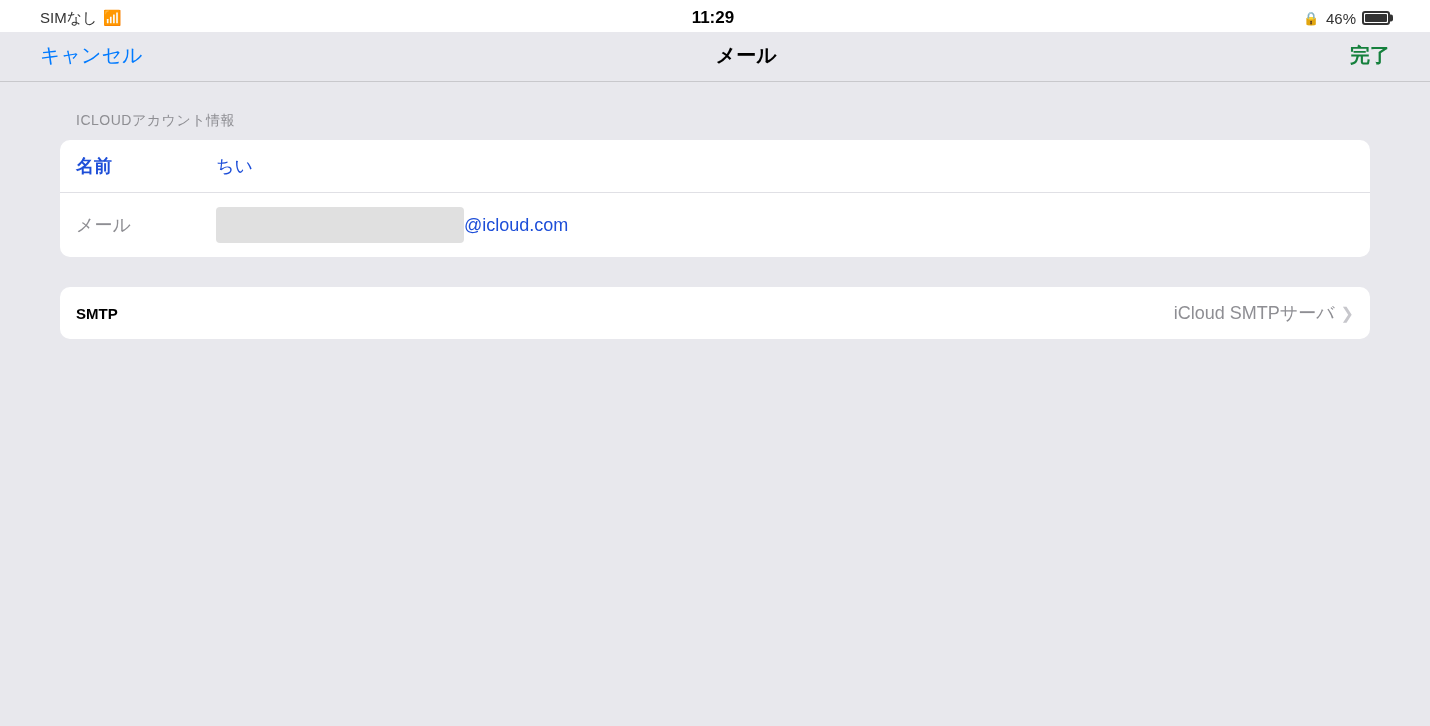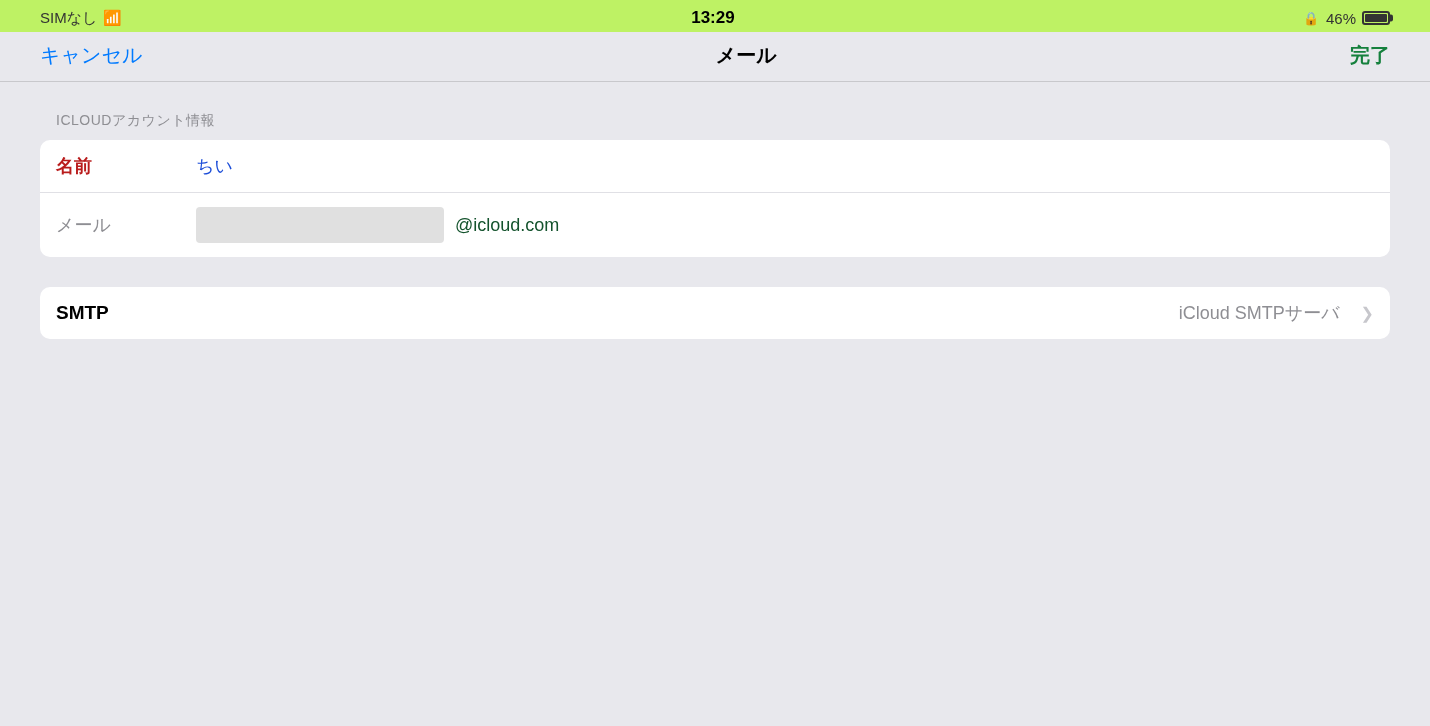--- a/index.html
+++ b/index.html
@@ -14,21 +14,21 @@
       background-color: #e8e8ed;
       font-family: -apple-system, 'Helvetica Neue', sans-serif;
       overflow: hidden;
     }
 
     .status-bar {
       display: flex;
       justify-content: space-between;
       align-items: center;
       padding: 8px 40px 4px 40px;
-      background-color: #bef264;
+      background-color: #ffffff;
     }
 
     .status-left {
       display: flex;
       align-items: center;
       gap: 6px;
       font-size: 15px;
       color: #333;
     }
 
@@ -114,21 +114,21 @@
     }
 
     .nav-done {
       font-size: 20px;
       color: #15803d;
       font-weight: 600;
       cursor: pointer;
     }
 
     .content {
-      padding: 30px 40px;
+      padding: 30px 60px;
     }
 
     .section-label {
       font-size: 14px;
       color: #8e8e93;
       text-transform: uppercase;
       letter-spacing: 0.5px;
       margin-bottom: 10px;
       padding-left: 16px;
     }
@@ -147,21 +147,21 @@
       min-height: 52px;
     }
 
     .card-row + .card-row {
       border-top: 1px solid #e0e0e5;
     }
 
     .row-label {
       font-size: 18px;
       font-weight: 600;
-      color: #b91c1c;
+      color: #1d4ed8;
       min-width: 140px;
     }
 
     .row-label-light {
       font-size: 18px;
       color: #8e8e93;
       min-width: 140px;
     }
 
     .row-value {
@@ -176,61 +176,60 @@
       background: #e0e0e0;
       border: none;
       border-radius: 4px;
       padding: 4px 8px;
       min-width: 180px;
       height: 36px;
     }
 
     .row-value-suffix {
       font-size: 18px;
-      color: #14532d;
-      margin-left: 11px;
+      color: #1d4ed8;
     }
 
     .smtp-row {
       display: flex;
       justify-content: space-between;
       align-items: center;
     }
 
     .smtp-label {
-      font-size: 19px;
+      font-size: 15px;
       font-weight: 700;
       color: #000;
     }
 
     .smtp-value-wrap {
       display: flex;
       align-items: center;
-      gap: 21px;
+      gap: 6px;
     }
 
     .smtp-value {
       font-size: 18px;
       color: #8e8e93;
     }
 
     .chevron-icon {
       color: #c7c7cc;
       font-size: 16px;
     }
   </style>
 </head>
 <body>
 
 <div class="status-bar">
   <div class="status-left">
     <span>SIMなし</span>
     <span class="wifi-icon">📶</span>
   </div>
-  <div class="status-center">13:29</div>
+  <div class="status-center">11:29</div>
   <div class="status-right">
     <span class="lock-icon">🔒</span>
     <span>46%</span>
     <span class="battery-icon">
       <span class="battery-bar">
         <span class="battery-fill"></span>
       </span>
     </span>
   </div>
 </div>

